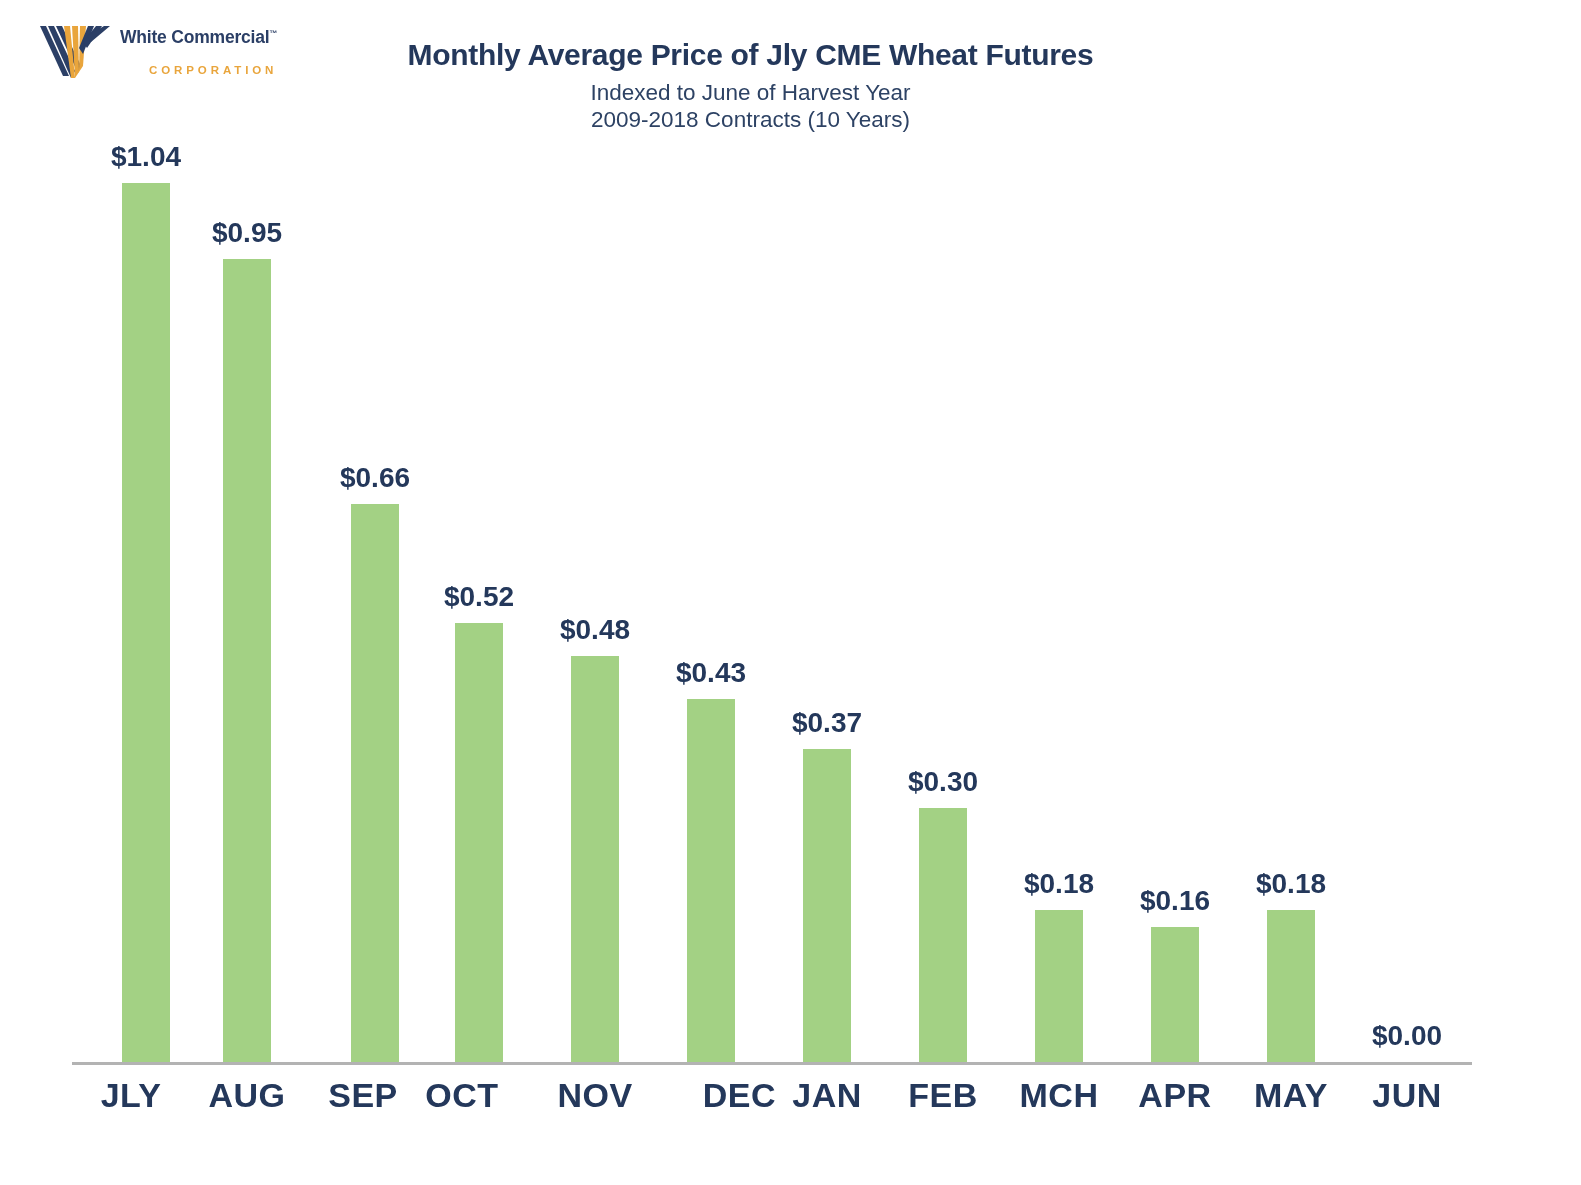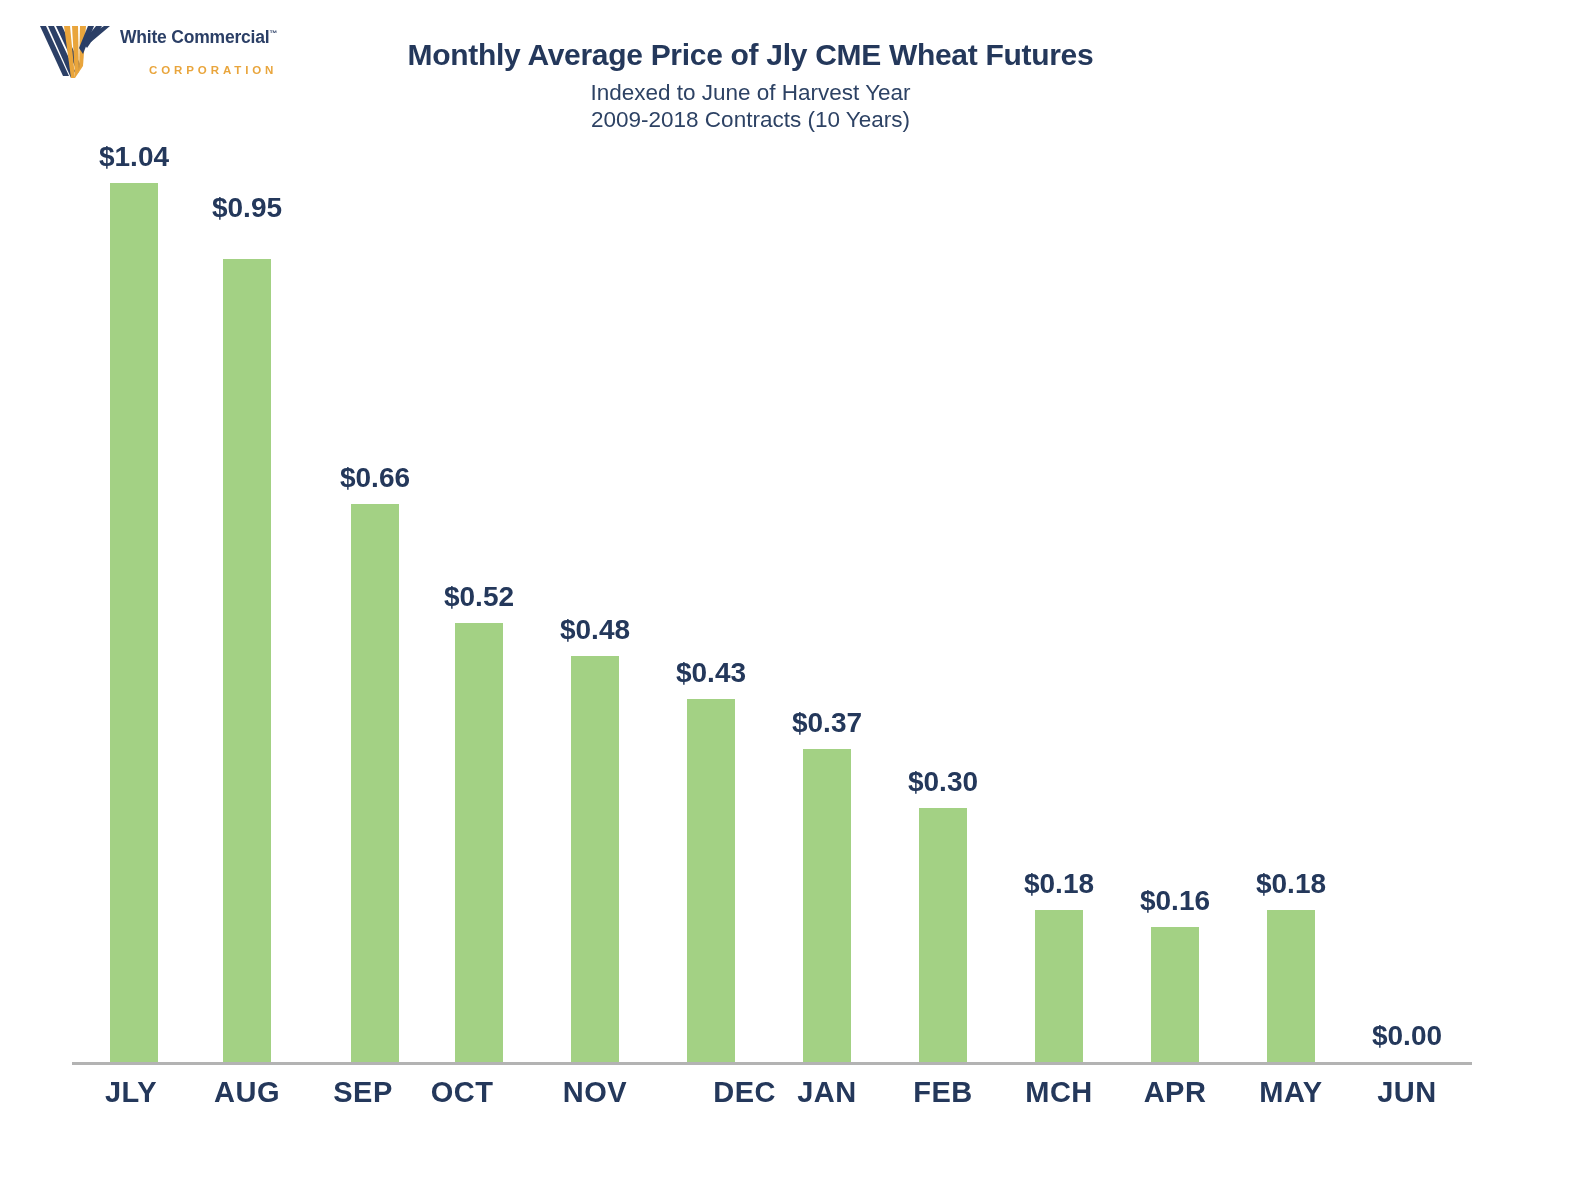--- a/index.html
+++ b/index.html
@@ -133,21 +133,21 @@
     position: absolute;
     left: 72px;
     top: 1078px;
     width: 1400px;
     height: 48px;
   }
   .xtick {
     position: absolute;
     width: 116px;
     text-align: center;
-    font-size: 29px;
+    font-size: 34px;
     font-weight: bold;
     color: #24385b;
     letter-spacing: 0.5px;
     line-height: 1;
   }
 </style>
 </head>
 <body style="background: rgb(255, 255, 255);">
 
 <div id="logo-block">
@@ -175,27 +175,27 @@
 </div>
 
 <div id="title-block">
   <div id="chart-title">Monthly Average Price of Jly CME Wheat Futures</div>
   <div id="chart-subtitle-1">Indexed to June of Harvest Year</div>
   <div id="chart-subtitle-2">2009-2018 Contracts (10 Years)</div>
 </div>
 
 <div id="plot">
   <div id="bars">
-      <div class="bar-slot" style="left: 4px;">
+      <div class="bar-slot" style="left: 16px;">
         <div class="bar" style="height: 879px; background: rgb(163, 209, 132);"></div>
         <div class="bar-label" style="bottom: 891px;">$1.04</div>
       </div>
       <div class="bar-slot" style="left: 117px;">
         <div class="bar" style="height: 803px; background: rgb(163, 209, 132);"></div>
-        <div class="bar-label" style="bottom: 840px;">$0.95</div>
+        <div class="bar-label" style="bottom: 815px;">$0.95</div>
       </div>
       <div class="bar-slot" style="left: 245px;">
         <div class="bar" style="height: 558px; background: rgb(163, 209, 132);"></div>
         <div class="bar-label" style="bottom: 570px;">$0.66</div>
       </div>
       <div class="bar-slot" style="left: 349px; text-align: center;">
         <div class="bar" style="height: 439px; background: rgb(163, 209, 132);"></div>
         <div class="bar-label" style="bottom: 451px;">$0.52</div>
       </div>
       <div class="bar-slot" style="left: 465px;">

